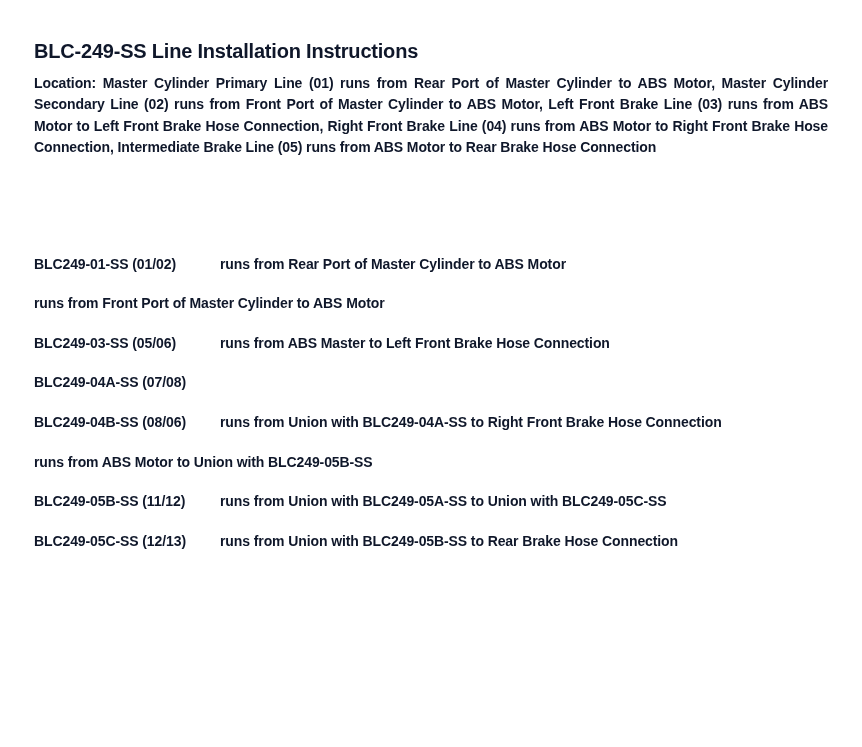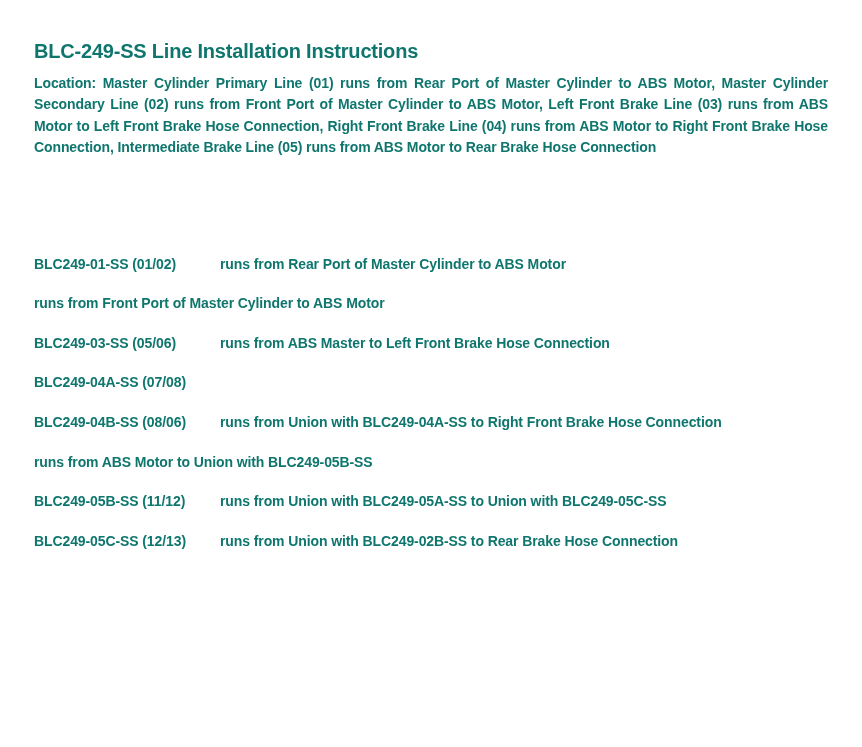--- a/index.html
+++ b/index.html
@@ -8,21 +8,21 @@
     background: #ffffff;
   }
   .page {
     position: relative;
     width: 862px;
     height: 747px;
     background: #ffffff;
     overflow: hidden;
     font-family: "Liberation Sans", sans-serif;
     font-weight: bold;
-    color: #0f766e;
+    color: #0f172a;
     -webkit-font-smoothing: antialiased;
   }
   .doc-title {
     position: absolute;
     left: 34px;
     top: 40px;
     font-size: 20px;
     letter-spacing: -0.2px;
     white-space: nowrap;
   }
@@ -98,18 +98,18 @@
       <span class="part-desc">runs from ABS Motor to Union with BLC249-05B-SS</span>
     </div>
 
     <div class="part-row">
       <span class="part-number">BLC249-05B-SS (11/12)</span>
       <span class="part-desc">runs from Union with BLC249-05A-SS to Union with BLC249-05C-SS</span>
     </div>
 
     <div class="part-row">
       <span class="part-number">BLC249-05C-SS (12/13)</span>
-      <span class="part-desc">runs from Union with BLC249-02B-SS to Rear Brake Hose Connection</span>
+      <span class="part-desc">runs from Union with BLC249-05B-SS to Rear Brake Hose Connection</span>
     </div>
 
   </div>
 
 </div>
 
 </body></html>

